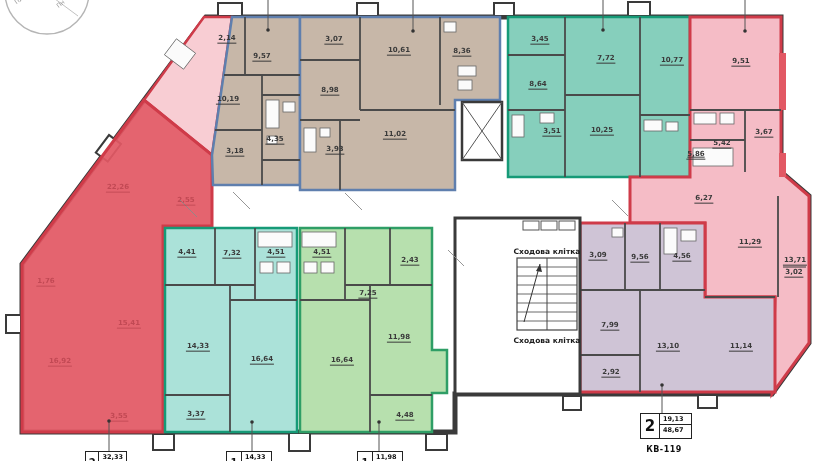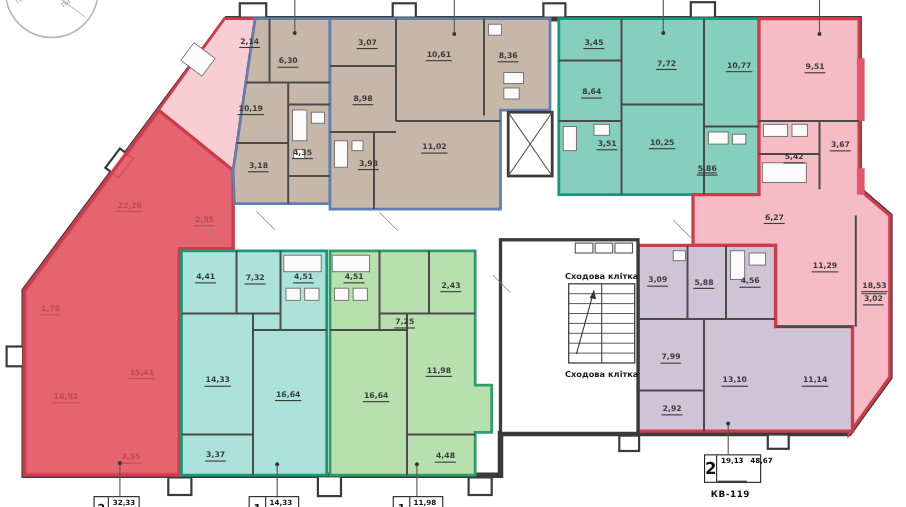--- a/index.html
+++ b/index.html
@@ -7,21 +7,21 @@
         font-family:"DejaVu Sans",sans-serif;}
   #plan svg{position:absolute;left:0;top:0;}
   .room-label{position:absolute;transform:translate(-50%,-50%);font-size:7px;font-weight:bold;
       color:#3a3a3a;border-bottom:1px solid #3a3a3a;line-height:1.1;padding:0 1px;white-space:nowrap;}
   .room-label.faint{color:rgba(150,40,52,.45);border-color:rgba(150,40,52,.4);}
   .stair-label{position:absolute;transform:translate(-50%,-50%);font-size:7.5px;font-weight:bold;
       color:#1c1c1c;white-space:nowrap;}
   .stamp{position:absolute;display:flex;background:#fff;border:1.5px solid #222;box-sizing:border-box;}
   .stamp .num{display:flex;align-items:center;justify-content:center;font-weight:bold;
       border-right:1.2px solid #222;color:#111;}
-  .stamp .vals{display:flex;flex-direction:row;flex:1;}
+  .stamp .vals{display:flex;flex-direction:column;flex:1;}
   .stamp .vals span{font-size:6.5px;font-weight:bold;color:#111;padding:1px 3px;white-space:nowrap;}
   .stamp .vals span.top{border-bottom:1px solid #222;}
   .caption{position:absolute;transform:translate(-50%,-50%);font-size:8px;font-weight:bold;color:#111;
       letter-spacing:.5px;white-space:nowrap;}
   .compass-label{position:absolute;font-size:6px;color:#9a9a9a;transform:rotate(-38deg);}
 </style>
 </head>
 <body>
 
 <div id="plan">
@@ -226,55 +226,55 @@
     <line x1="783" y1="267" x2="806" y2="267" stroke="#3a3a3a"></line>
   </g>
 </svg>
 
   <div class="compass-label" style="left:56px;top:0px;">Пн</div>
   <div class="compass-label" style="left:14px;top:-4px;">Пд</div>
 
   <div class="room-label faint" style="left:46px;top:282px;">1,76</div>
   <div class="room-label faint" style="left:118px;top:188px;">22,26</div>
   <div class="room-label faint" style="left:186px;top:201px;">2,55</div>
-  <div class="room-label faint" style="left:129px;top:340px;">15,41</div>
+  <div class="room-label faint" style="left:129px;top:324px;">15,41</div>
   <div class="room-label faint" style="left:60px;top:362px;">16,92</div>
   <div class="room-label faint" style="left:119px;top:417px;">3,55</div>
 
   <div class="room-label" style="left:227px;top:39px;">2,14</div>
-  <div class="room-label" style="left:262px;top:57px;">6,30</div>
+  <div class="room-label" style="left:262px;top:57px;">9,57</div>
   <div class="room-label" style="left:228px;top:100px;">10,19</div>
   <div class="room-label" style="left:275px;top:140px;">4,35</div>
   <div class="room-label" style="left:235px;top:152px;">3,18</div>
 
   <div class="room-label" style="left:334px;top:40px;">3,07</div>
   <div class="room-label" style="left:399px;top:51px;">10,61</div>
   <div class="room-label" style="left:462px;top:52px;text-align:right;">8,36</div>
   <div class="room-label" style="left:330px;top:91px;">8,98</div>
   <div class="room-label" style="left:395px;top:135px;">11,02</div>
   <div class="room-label" style="left:335px;top:150px;text-align:center;">3,93</div>
 
   <div class="room-label" style="left:540px;top:40px;">3,45</div>
   <div class="room-label" style="left:606px;top:59px;">7,72</div>
   <div class="room-label" style="left:672px;top:61px;">10,77</div>
   <div class="room-label" style="left:538px;top:85px;">8,64</div>
   <div class="room-label" style="left:552px;top:132px;">3,51</div>
   <div class="room-label" style="left:602px;top:131px;">10,25</div>
-  <div class="room-label" style="left:643px;top:155px;text-decoration:underline;">5,86</div>
+  <div class="room-label" style="left:696px;top:155px;text-decoration:underline;">5,86</div>
 
   <div class="room-label" style="left:741px;top:62px;">9,51</div>
   <div class="room-label" style="left:764px;top:133px;">3,67</div>
   <div class="room-label" style="left:722px;top:144px;">5,42</div>
   <div class="room-label" style="left:704px;top:199px;">6,27</div>
   <div class="room-label" style="left:750px;top:243px;">11,29</div>
-  <div class="room-label" style="left:795px;top:261px;">18,53</div>
+  <div class="room-label" style="left:795px;top:261px;">13,71</div>
   <div class="room-label" style="left:794px;top:273px;">3,02</div>
 
   <div class="room-label" style="left:598px;top:256px;">3,09</div>
-  <div class="room-label" style="left:640px;top:258px;">5,88</div>
+  <div class="room-label" style="left:640px;top:258px;">9,56</div>
   <div class="room-label" style="left:682px;top:257px;">4,56</div>
   <div class="room-label" style="left:610px;top:326px;">7,99</div>
   <div class="room-label" style="left:668px;top:347px;">13,10</div>
   <div class="room-label" style="left:611px;top:373px;">2,92</div>
   <div class="room-label" style="left:741px;top:347px;">11,14</div>
 
   <div class="room-label" style="left:187px;top:253px;">4,41</div>
   <div class="room-label" style="left:232px;top:254px;">7,32</div>
   <div class="room-label" style="left:276px;top:253px;">4,51</div>
   <div class="room-label" style="left:198px;top:347px;">14,33</div>

